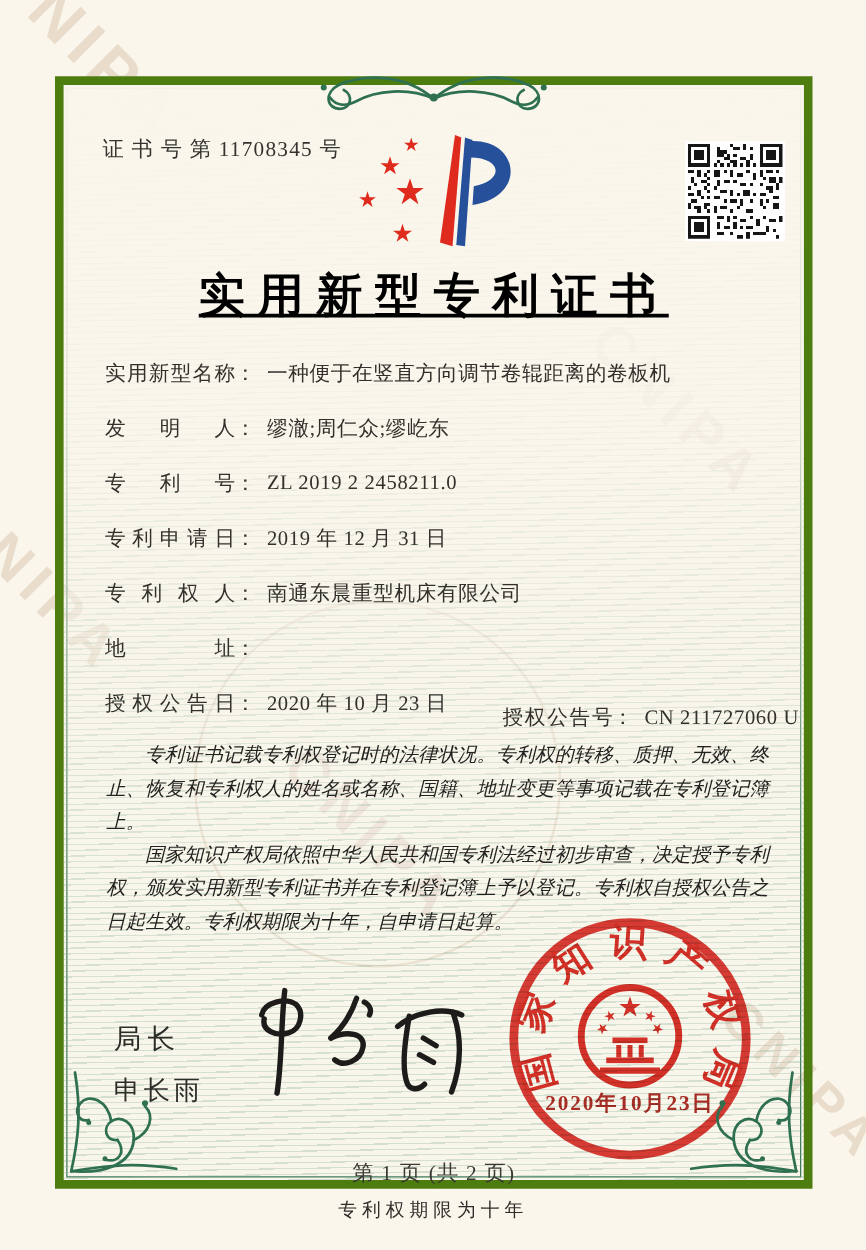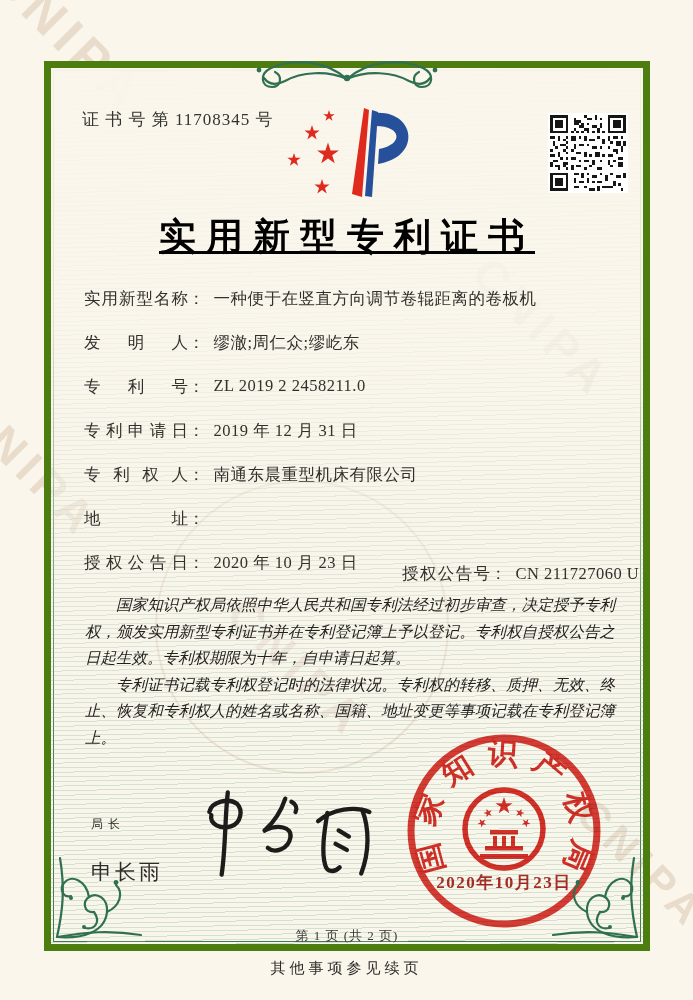--- a/index.html
+++ b/index.html
@@ -50,27 +50,27 @@
   .flabel { display:inline-block; width:104px; text-align:justify; text-align-last:justify; }
   .fcolon { margin-right:9px; }
   .fvalue { letter-spacing:0.5px; white-space:nowrap; }
   .grant2 { position:absolute; left:318px; top:0; height:44px; display:flex; align-items:center; }
   .grant2 .flabel { width:88px; }
   
   .body-text { position:absolute; left:31px; right:25px; top:521px;
     font-size:15.5px; line-height:26.5px; font-style:italic; color:#242220; text-align:justify; }
   .body-text p { margin:0; text-indent:2em; }
   
-  .signer-title { position:absolute; left:37px; top:745px; font-size:12px; letter-spacing:5px; color:#2e2c29; }
+  .signer-title { position:absolute; left:37px; top:745px; font-size:22px; letter-spacing:5px; color:#2e2c29; }
   .signer-name  { position:absolute; left:37px; top:787px; font-size:21px; letter-spacing:3px; color:#2e2c29; }
   .signature { position:absolute; left:143px; top:712px; width:195px; height:100px; }
   .seal { position:absolute; left:352px; top:662px; width:202px; height:202px;
     mix-blend-mode:multiply; opacity:0.94; }
   .page-info { position:absolute; left:0; right:0; top:856px; text-align:center;
-    font-size:13px; letter-spacing:1px; color:#3b3934; }
+    font-size:17px; letter-spacing:1px; color:#3b3934; }
   .below-note { position:absolute; left:0; right:0; top:959px; text-align:center;
     font-size:15px; letter-spacing:4px; color:#2f2d2a; }
   
   .orn-top { position:absolute; left:50%; margin-left:-97px; top:-17px; width:194px; height:42px; }
   .orn-bl  { position:absolute; left:2px;  bottom:2px; width:94px; height:96px; transform:scaleX(-1); }
   .orn-br  { position:absolute; right:2px; bottom:2px; width:94px; height:96px; }
 </style>
 </head>
 <body>
 
@@ -203,22 +203,22 @@
             <span class="fvalue">2020 年 10 月 23 日</span>
           <span class="grant2">
             <span class="flabel">授权公告号</span>
               <span class="fcolon">：</span>
               <span class="fvalue">CN 211727060 U</span>
           </span>
         </div>
       </div>
 
       <div class="body-text">
+        <p>专利证书记载专利权登记时的法律状况。专利权的转移、质押、无效、终止、恢复和专利权人的姓名或名称、国籍、地址变更等事项记载在专利登记簿上。</p>
         <p>国家知识产权局依照中华人民共和国专利法经过初步审查，决定授予专利权，颁发实用新型专利证书并在专利登记簿上予以登记。专利权自授权公告之日起生效。专利权期限为十年，自申请日起算。</p>
-        <p>专利证书记载专利权登记时的法律状况。专利权的转移、质押、无效、终止、恢复和专利权人的姓名或名称、国籍、地址变更等事项记载在专利登记簿上。</p>
       </div>
 
       <div class="signer-title">局长</div>
       <div class="signer-name">申长雨</div>
 
       <svg class="signature" viewBox="0 0 190 95">
         <g fill="none" stroke="#1d1c1a" stroke-width="4.2" stroke-linecap="round" stroke-linejoin="round">
           <path d="M30,8 C27,34 28,62 24,88"></path>
           <path d="M12,27 C14,17 31,13 39,19 C45,25 43,38 33,41 C23,44 12,39 14,30"></path>
           <path d="M86,14 C82,26 76,36 66,45"></path>
@@ -263,14 +263,14 @@
       <circle cx="97" cy="27" r="3.2" fill="#2f7050"></circle>
     </svg>
     <svg class="orn-bl" viewBox="0 0 94 96">
         <use href="#flourish"></use>
       </svg>
     <svg class="orn-br" viewBox="0 0 94 96">
         <use href="#flourish"></use>
       </svg>
   </div>
 
-  <div class="below-note">其他事项参见续页</div>
+  <div class="below-note">专利权期限为十年</div>
 </div>
 
 </body></html>

